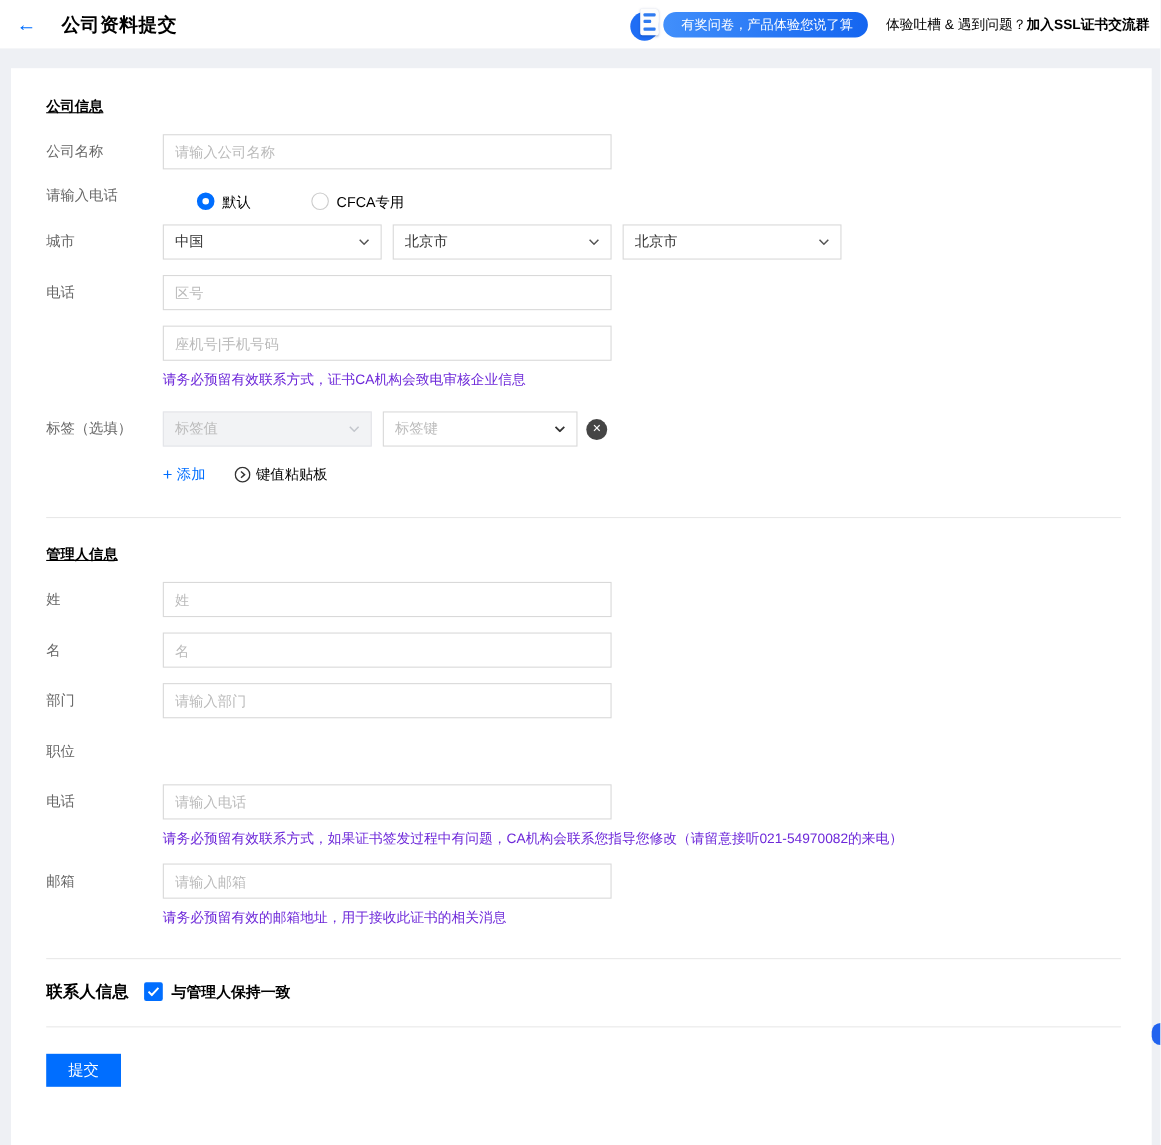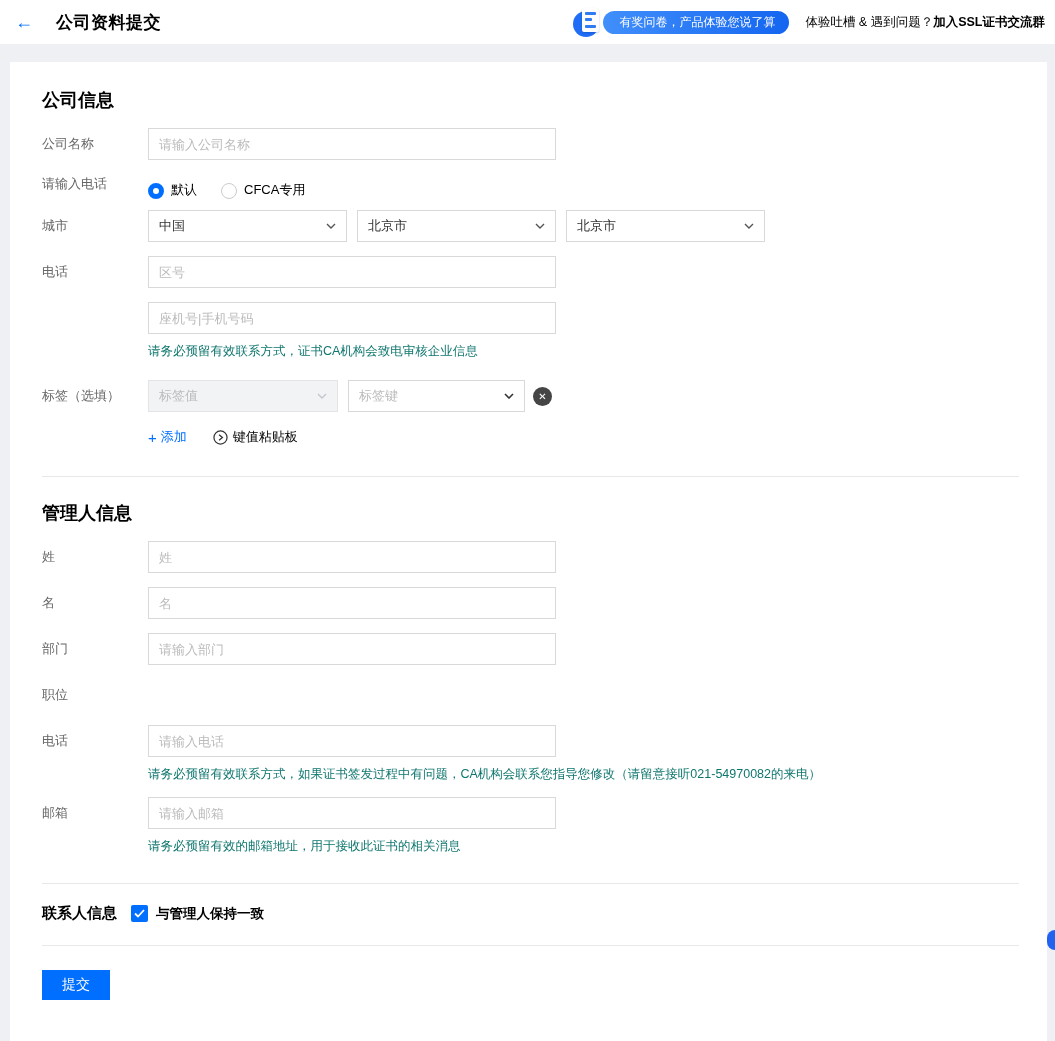--- a/index.html
+++ b/index.html
@@ -15,47 +15,47 @@
   .banner-circle { position:absolute; left:0; top:4px; width:26px; height:26px; border-radius:50%; background:#1f6ef5; }
   .banner-paper { position:absolute; left:9px; top:1px; width:17px; height:24px; background:#fdfdfd; border-radius:2px 4px 2px 2px; box-shadow:0 1px 2px rgba(0,40,120,.25); }
   .banner-paper i { display:block; height:3px; background:#2f7bf0; border-radius:1px; margin:4px 3px 0 3px; }
   .banner-paper i:nth-child(2){ width:7px; margin-top:3px; }
   .banner-pill { margin-left:30px; height:23px; line-height:23px; padding:0 14px 0 16px; border-radius:12px; background:linear-gradient(90deg,#418ffb,#1465f0); color:#fff; font-size:12px; white-space:nowrap; cursor:pointer; }
   .help-text { font-size:12.5px; white-space:nowrap; }
   .help-link { font-weight:700; cursor:pointer; }
 
   
   .card { background:#fff; margin:18px 8px 0 10px; height:calc(100% - 62px); padding:26px 28px 40px 32px; overflow:hidden; }
-  .section-title { font-size:18px; font-weight:700; margin-bottom:16px; }
+  .section-title { font-size:13px; font-weight:700; margin-bottom:16px;text-decoration:underline; }
   .divider { border:none; border-top:1px solid #e8e8e8; margin:30px 0 24px 0; }
 
   .form-row { display:flex; align-items:flex-start; margin-bottom:14px; }
   .form-label { width:106px; flex-shrink:0; color:#666; font-size:13px; line-height:32px; }
   .form-row.compact .form-label { line-height:20px; }
   .form-content { display:flex; flex-direction:column; }
   .hrow { display:flex; align-items:center; }
 
   .txt-input { width:408px; height:32px; border:1px solid #d9d9d9; background:#fff; padding:0 10px; font-size:13px; color:#8b5cf6; outline:none; border-radius:0; font-family:inherit; }
   .txt-input::placeholder { color:#bbb; }
 
   .select-box { height:32px; border:1px solid #d9d9d9; background:#fff; display:flex; align-items:center; justify-content:space-between; padding:0 10px; font-size:13px; cursor:pointer; }
   .select-box .sel-val { color:#333; }
   .select-box.placeholder .sel-val { color:#bbb; }
   .select-box.disabled { background:#f2f3f5; border-color:#e3e4e8; cursor:not-allowed; }
   .city-select { width:199px; margin-right:10px; }
   .chev { width:10px; height:6px; flex-shrink:0; }
 
   .radio-group { display:flex; align-items:center; height:20px; margin-top:6px; }
-  .radio-item { display:flex; align-items:flex-end; margin-right:24px; cursor:pointer; }
+  .radio-item { display:flex; align-items:flex-start; margin-right:24px; cursor:pointer;margin-left:31px; }
   .radio-dot { width:16px; height:16px; border-radius:50%; margin-right:7px; }
   .radio-dot.on { border:5px solid #006eff; background:#fff; }
   .radio-dot.off { border:1px solid #ccc; background:#fff; }
   .radio-label { font-size:13px; color:#000; }
 
-  .hint { font-size:12.5px; color:#0f766e; margin-top:9px; line-height:17px; }
+  .hint { font-size:12.5px; color:#6d28d9; margin-top:9px; line-height:17px; }
 
   .tag-key { width:177px; margin-right:8px; }
   .tag-val { width:190px; margin-right:10px; }
   .del-btn { width:19px; height:19px; border-radius:50%; background:#454545; color:#fff; font-size:10px; line-height:19px; text-align:center; cursor:pointer; align-self:center; }
   .tag-actions { display:flex; align-items:center; margin-top:16px; }
   .add-link { color:#006eff; font-size:13px; cursor:pointer; display:flex; align-items:center; margin-right:26px; }
   .add-link .plus { font-size:15px; margin-right:4px; }
   .paste-link { display:flex; align-items:center; font-size:13px; color:#000; cursor:pointer; }
   .paste-link svg { margin-right:5px; }
 

